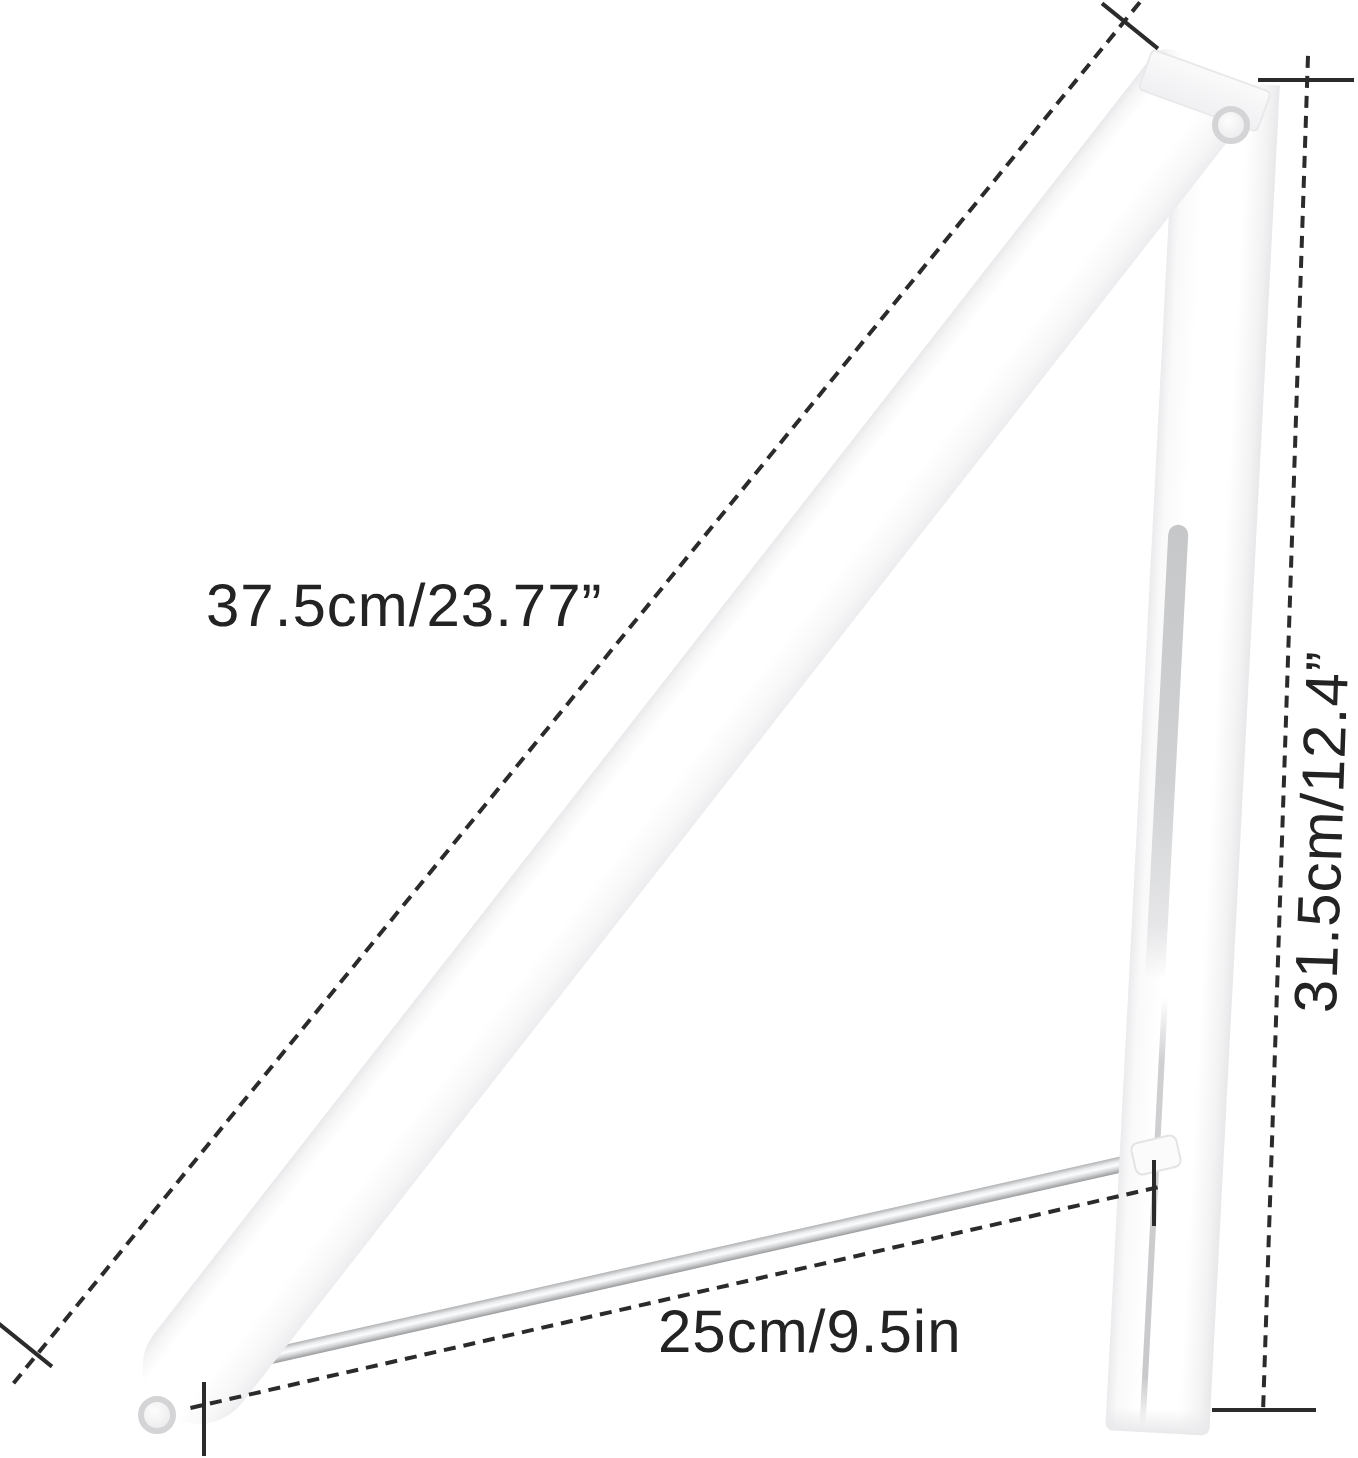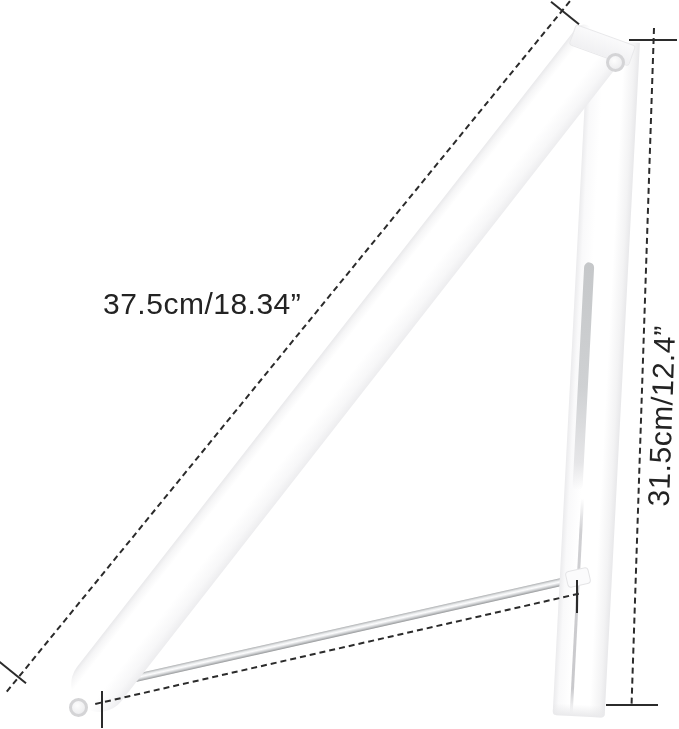--- a/index.html
+++ b/index.html
@@ -158,24 +158,25 @@
 
   <div class="abs arm"></div>
   <div class="abs joint-face"></div>
 
   <div class="abs rivet rivet-top"></div>
   <div class="abs rivet rivet-bottom"></div>
 
   <div class="abs dim dash-line dim-arm-line"></div>
   <div class="abs dim tick-h dim-arm-tick-top"></div>
   <div class="abs dim tick-h dim-arm-tick-bottom"></div>
-  <div class="abs dim dim-label label-arm">37.5cm/18.34”</div>
+  <div class="abs dim dim-label label-arm">37.5cm/23.77”</div>
 
   <div class="abs dim tick-h dim-h-tick-top"></div>
   <div class="abs dim dash-line dim-h-line"></div>
   <div class="abs dim tick-h dim-h-tick-bottom"></div>
   <div class="abs dim dim-label label-height">31.5cm/12.4”</div>
 
   <div class="abs dim tick-v dim-rod-tick-left"></div>
   <div class="abs dim dash-line dim-rod-line"></div>
   <div class="abs dim tick-v dim-rod-tick-right"></div>
+  <div class="abs dim dim-label label-rod">25cm/9.5in</div>
 
 </div>
 
 </body></html>

